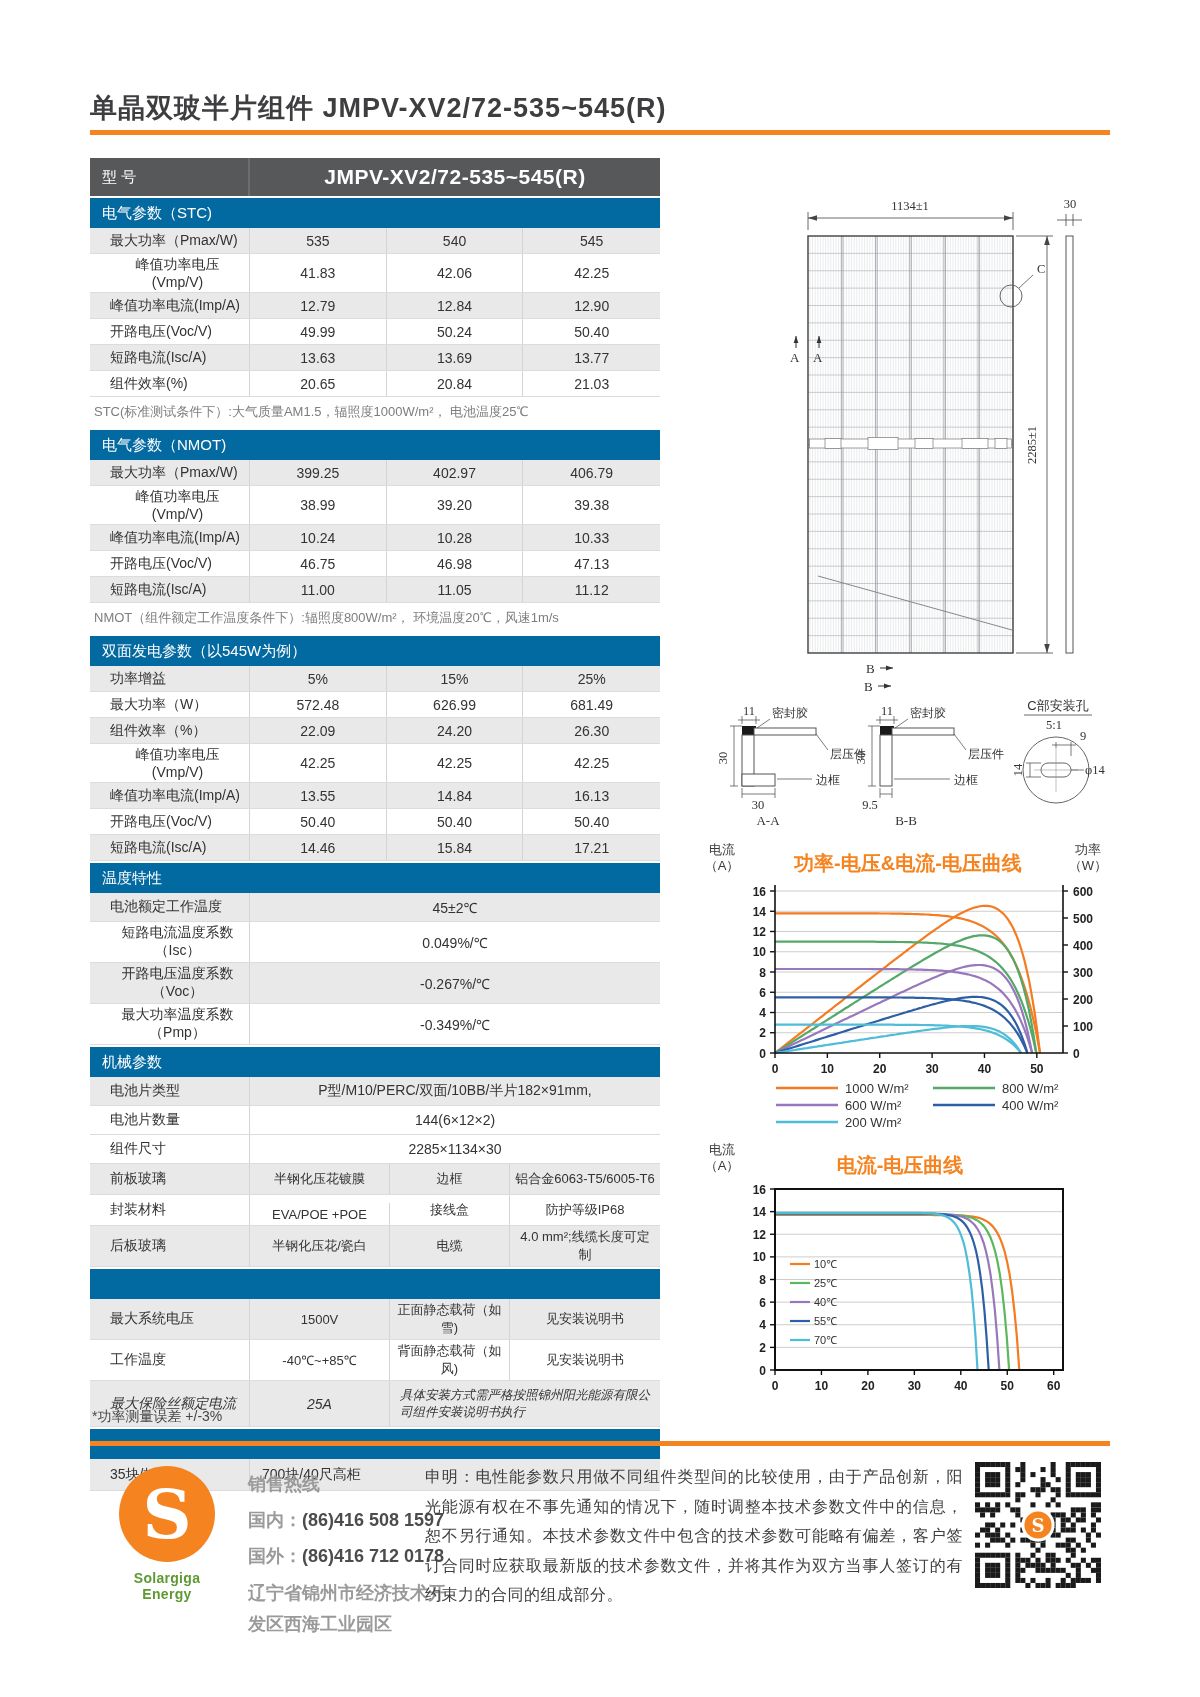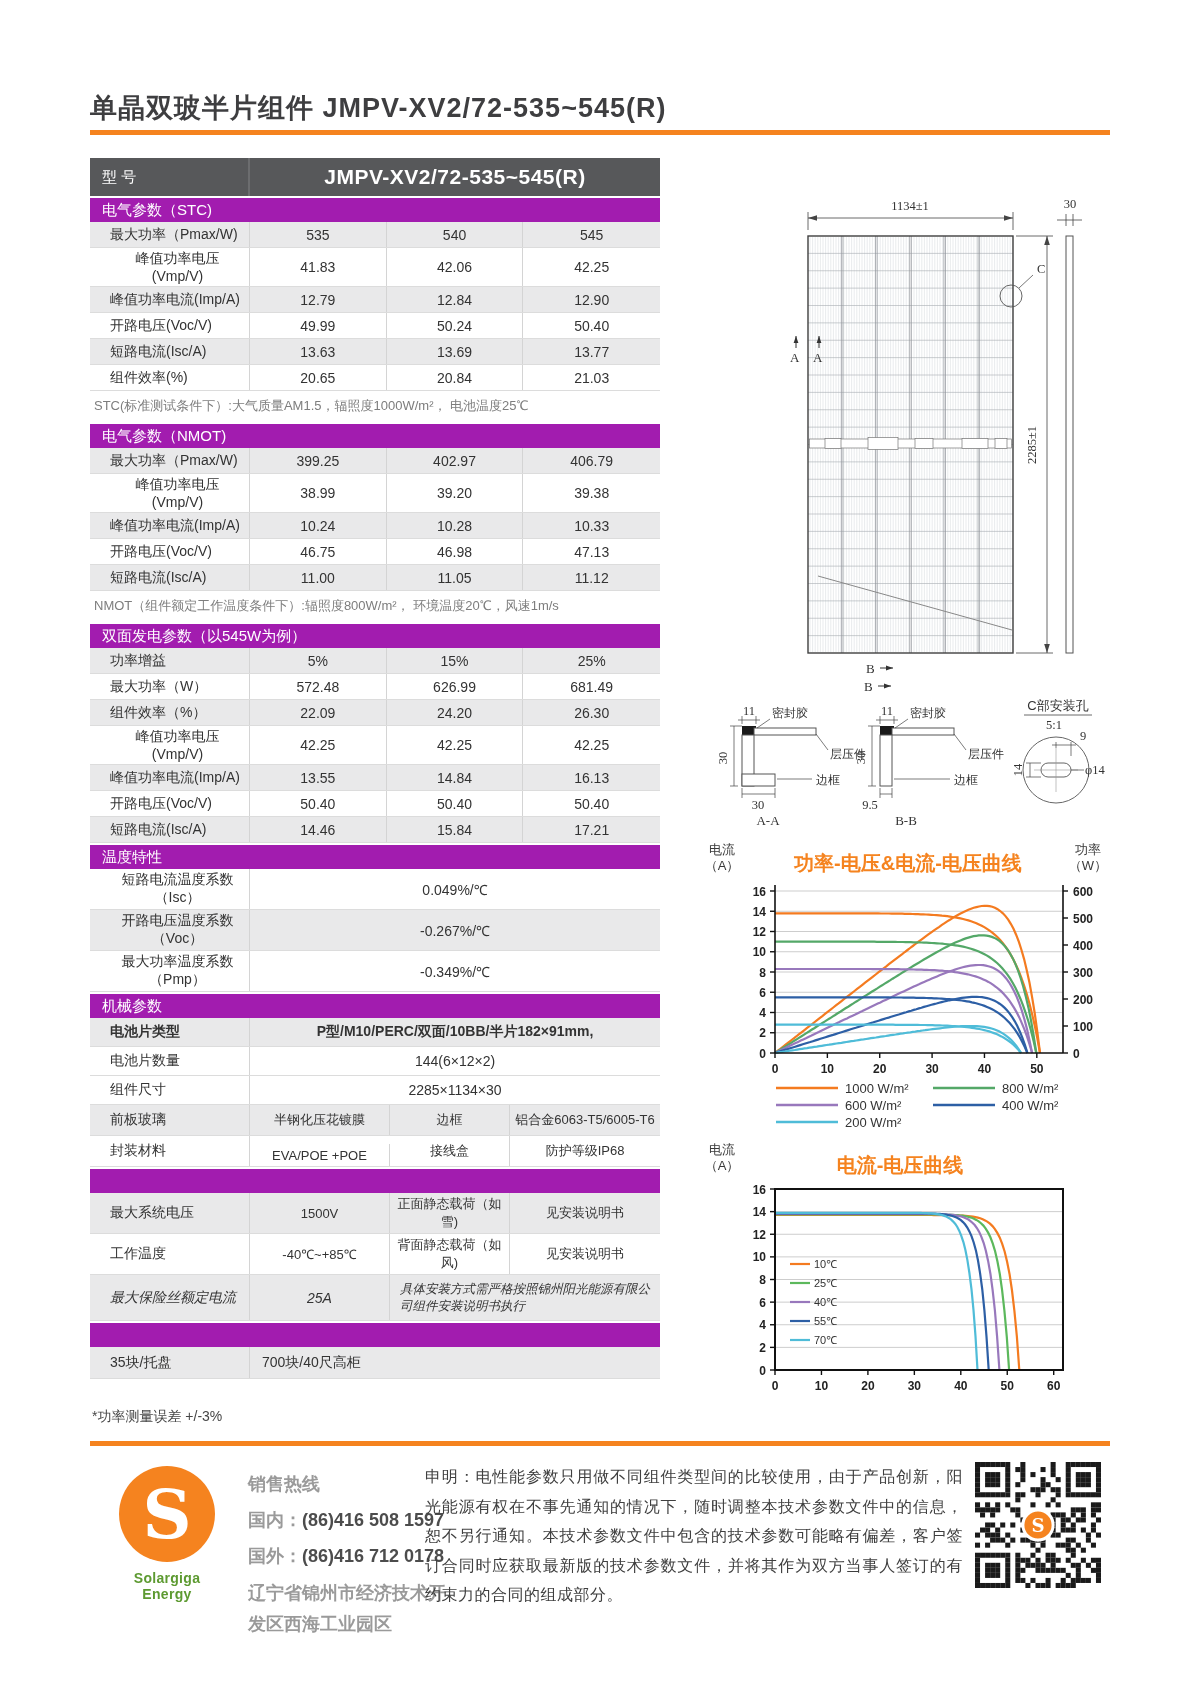--- a/index.html
+++ b/index.html
@@ -9,21 +9,21 @@
   .abs{position:absolute;}
 
   #page-title{left:90px;top:90px;font-size:27px;font-weight:bold;color:#3e3e40;letter-spacing:1px;}
   #title-rule{left:90px;top:130px;width:1020px;height:5px;background:#f5831f;}
 
   
   #spec-table{left:90px;top:158px;width:570px;}
   .model-hdr{display:flex;background:#57585a;color:#fff;height:38px;align-items:center;}
   .model-hdr .m1{width:160px;padding-left:12px;font-size:15px;height:100%;display:flex;align-items:center;border-right:2px solid #6c6d6f;}
   .model-hdr .m2{flex:1;text-align:center;font-size:21px;font-weight:600;letter-spacing:.5px;}
-  .sec-hdr{background:#a21caf;color:#fff;font-size:15px;height:24px;display:flex;align-items:center;padding-left:12px;margin-top:2px;}
+  .sec-hdr{background:#0369a1;color:#fff;font-size:15px;height:30px;display:flex;align-items:center;padding-left:12px;margin-top:2px;}
   .t-row{display:flex;align-items:stretch;border-bottom:1px solid #dcdcdc;background:#fff;}
   .t-row.gray{background:#e9e9ea;}
   .t-cell{flex:0 0 auto;display:flex;align-items:center;justify-content:center;font-size:14px;
           border-right:1px solid #d4d4d4;padding:2px 4px;text-align:center;}
   .t-cell:last-child{border-right:none;}
   .t-cell.lbl{justify-content:flex-start;text-align:center;padding-left:20px;font-size:14px;}
   .t-cell.left{justify-content:flex-start;text-align:left;padding-left:12px;}
   .t-cell.small{font-size:12.5px;line-height:1.35;justify-content:flex-start;text-align:left;padding-left:10px;}
   .t-cell.q{font-size:13px;}
   .t-note{font-size:13px;color:#7d7d7d;padding:6px 2px 7px 4px;}
@@ -173,34 +173,38 @@
         <div class="t-cell" style="width: 136.7px;">50.40</div>
         <div class="t-cell" style="width: 136.6px;">50.40</div>
       </div>
       <div class="t-row gray" style="min-height: 26px;">
         <div class="t-cell lbl" style="width: 160px;">短路电流(Isc/A)</div>
         <div class="t-cell" style="width: 136.7px;">14.46</div>
         <div class="t-cell" style="width: 136.7px;">15.84</div>
         <div class="t-cell" style="width: 136.6px;">17.21</div>
       </div>
       <div class="sec-hdr">温度特性</div>
+      <div class="t-row gray" style="min-height: 29px;">
+        <div class="t-cell lbl" style="width: 160px;">电池额定工作温度</div>
+        <div class="t-cell" style="width: 410px;">45±2℃</div>
+      </div>
       <div class="t-row" style="min-height: 29px;">
         <div class="t-cell lbl" style="width: 160px;">短路电流温度系数（Isc）</div>
         <div class="t-cell" style="width: 410px;">0.049%/℃</div>
       </div>
       <div class="t-row gray" style="min-height: 29px;">
         <div class="t-cell lbl" style="width: 160px;">开路电压温度系数（Voc）</div>
         <div class="t-cell" style="width: 410px;">-0.267%/℃</div>
       </div>
       <div class="t-row" style="min-height: 29px;">
         <div class="t-cell lbl" style="width: 160px;">最大功率温度系数（Pmp）</div>
         <div class="t-cell" style="width: 410px;">-0.349%/℃</div>
       </div>
       <div class="sec-hdr">机械参数</div>
-      <div class="t-row gray" style="min-height: 29px; font-weight: bold;">
+      <div class="t-row gray" style="min-height: 29px;">
         <div class="t-cell lbl" style="width: 160px;">电池片类型</div>
         <div class="t-cell" style="width: 410px;">P型/M10/PERC/双面/10BB/半片182×91mm,</div>
       </div>
       <div class="t-row" style="min-height: 29px;">
         <div class="t-cell lbl" style="width: 160px;">电池片数量</div>
         <div class="t-cell" style="width: 410px;">144(6×12×2)</div>
       </div>
       <div class="t-row" style="min-height: 29px;">
         <div class="t-cell lbl" style="width: 160px;">组件尺寸</div>
         <div class="t-cell" style="width: 410px;">2285×1134×30</div>
@@ -209,20 +213,26 @@
         <div class="t-cell lbl" style="width: 160px;">前板玻璃</div>
         <div class="t-cell q" style="width: 140px;">半钢化压花镀膜</div>
         <div class="t-cell q" style="width: 120px;">边框</div>
         <div class="t-cell q" style="width: 150px;">铝合金6063-T5/6005-T6</div>
       </div>
       <div class="t-row" style="min-height: 31px;">
         <div class="t-cell lbl" style="width: 160px;">封装材料</div>
         <div class="t-cell q" style="width: 140px; margin-top: 8px;">EVA/POE +POE</div>
         <div class="t-cell q" style="width: 120px;">接线盒</div>
         <div class="t-cell q" style="width: 150px;">防护等级IP68</div>
+      </div>
+      <div class="t-row gray" style="min-height: 31px;">
+        <div class="t-cell lbl" style="width: 160px;">后板玻璃</div>
+        <div class="t-cell q" style="width: 140px;">半钢化压花/瓷白</div>
+        <div class="t-cell q" style="width: 120px;">电缆</div>
+        <div class="t-cell q" style="width: 150px;">4.0 mm²;线缆长度可定制</div>
       </div>
       <div class="sec-hdr"></div>
       <div class="t-row gray" style="min-height: 32px;">
         <div class="t-cell lbl" style="width: 160px;">最大系统电压</div>
         <div class="t-cell q" style="width: 140px;">1500V</div>
         <div class="t-cell q" style="width: 120px;">正面静态载荷（如雪)</div>
         <div class="t-cell q" style="width: 150px;">见安装说明书</div>
       </div>
       <div class="t-row" style="min-height: 32px;">
         <div class="t-cell lbl" style="width: 160px;">工作温度</div>

